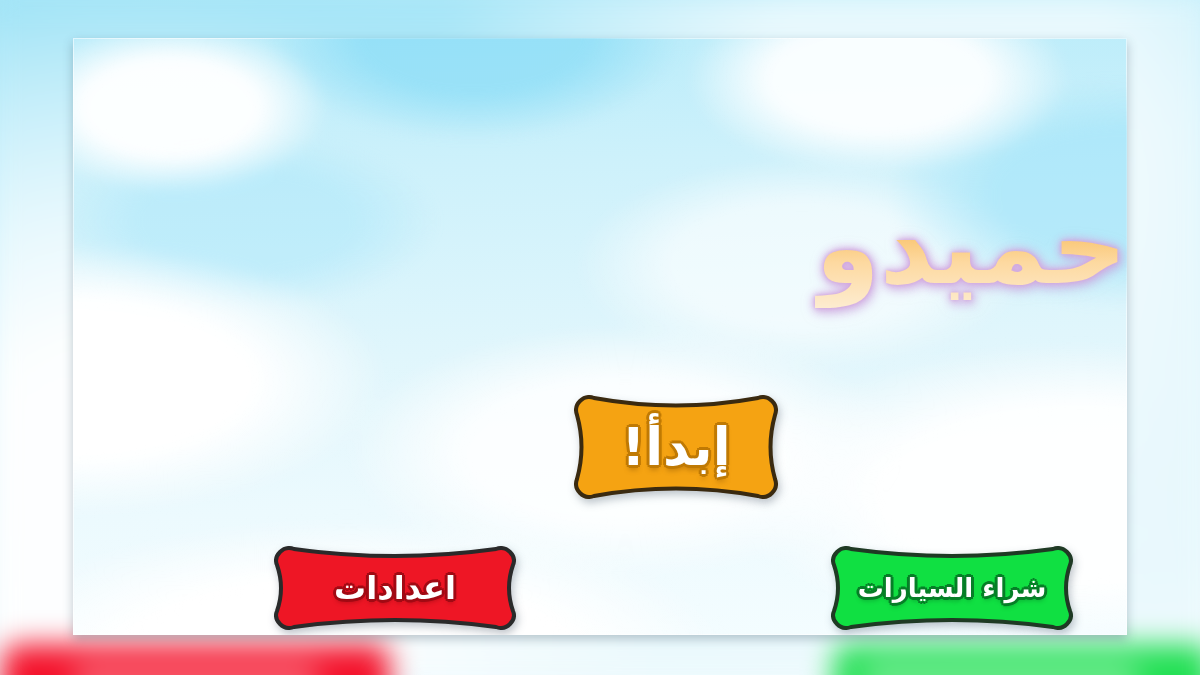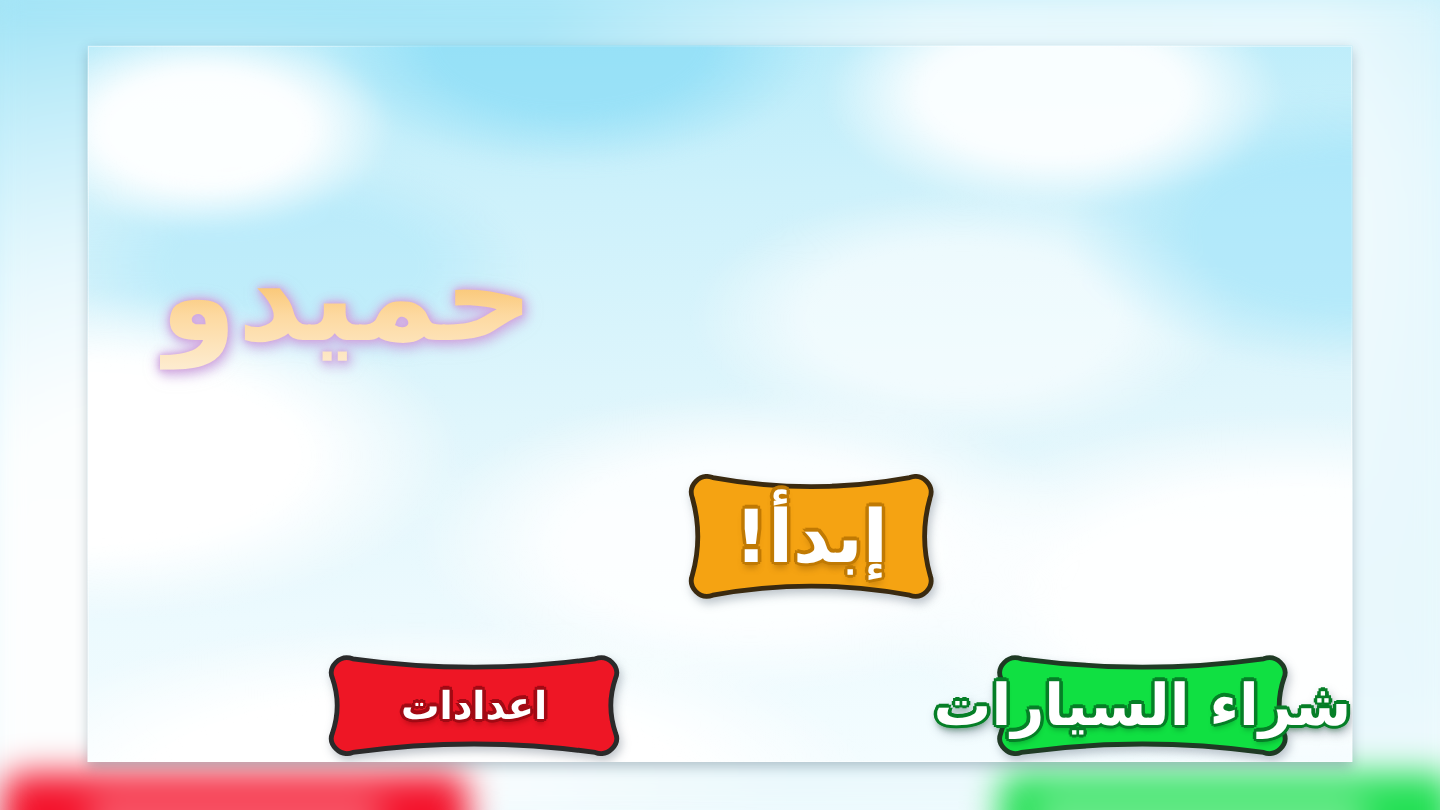--- a/index.html
+++ b/index.html
@@ -96,26 +96,25 @@
       radial-gradient(ellipse 460px 200px at 88% 72%, rgba(255,255,255,0.92) 0 44%, rgba(255,255,255,0) 76%),
       radial-gradient(ellipse 500px 190px at 30% 96%, rgba(255,255,255,1) 0 46%, rgba(255,255,255,0) 78%),
       radial-gradient(ellipse 300px 140px at 66% 40%, rgba(255,255,255,0.6) 0 44%, rgba(255,255,255,0) 76%),
       radial-gradient(ellipse 260px 120px at 22% 34%, rgba(160,228,250,0.4) 0 42%, rgba(160,228,250,0) 74%);
     filter: blur(6px);
   }
 
   
   .title-wrap {
     position: absolute;
-    left: 16px;
+    left: 0;
     top: 150px;
     width: 100%;
-    text-align: left;
+    text-align: right;
     pointer-events: none;
-    padding-left: 44px;
   }
   .game-title {
     display: inline-block;
     direction: rtl;
     font-family: "DejaVu Sans", sans-serif;
     font-size: 104px;
     font-weight: bold;
     line-height: 1.15;
     letter-spacing: -2px;
     background: linear-gradient(180deg, #f4a93a 0%, #f8bf63 32%, #fdd9a0 62%, #fdecd0 100%);
@@ -157,21 +156,21 @@
   }
 
   
   #btn-start {
     left: 487px;
     top: 353px;
     width: 232px;
     height: 112px;
   }
   #btn-start .btn-label {
-    font-size: 61px;
+    font-size: 52px;
     text-shadow:
       -2px -2px 0 #c07a04, 2px -2px 0 #c07a04, -2px 2px 0 #c07a04, 2px 2px 0 #c07a04,
       -3px 0 0 #c07a04, 3px 0 0 #c07a04, 0 -3px 0 #c07a04, 0 3px 0 #c07a04,
       0 5px 5px rgba(120,70,0,0.35);
   }
 
   
   #btn-settings {
     left: 189px;
     top: 505px;
@@ -187,21 +186,21 @@
   }
 
   
   #btn-buy-cars {
     left: 746px;
     top: 505px;
     width: 266px;
     height: 90px;
   }
   #btn-buy-cars .btn-label {
-    font-size: 48px;
+    font-size: 26px;
     text-shadow:
       -2px -2px 0 #067f27, 2px -2px 0 #067f27, -2px 2px 0 #067f27, 2px 2px 0 #067f27,
       -3px 0 0 #067f27, 3px 0 0 #067f27, 0 -3px 0 #067f27, 0 3px 0 #067f27,
       0 4px 4px rgba(4,90,30,0.35);
   }
 </style>
 </head>
 <body>
 
 <div id="app">

